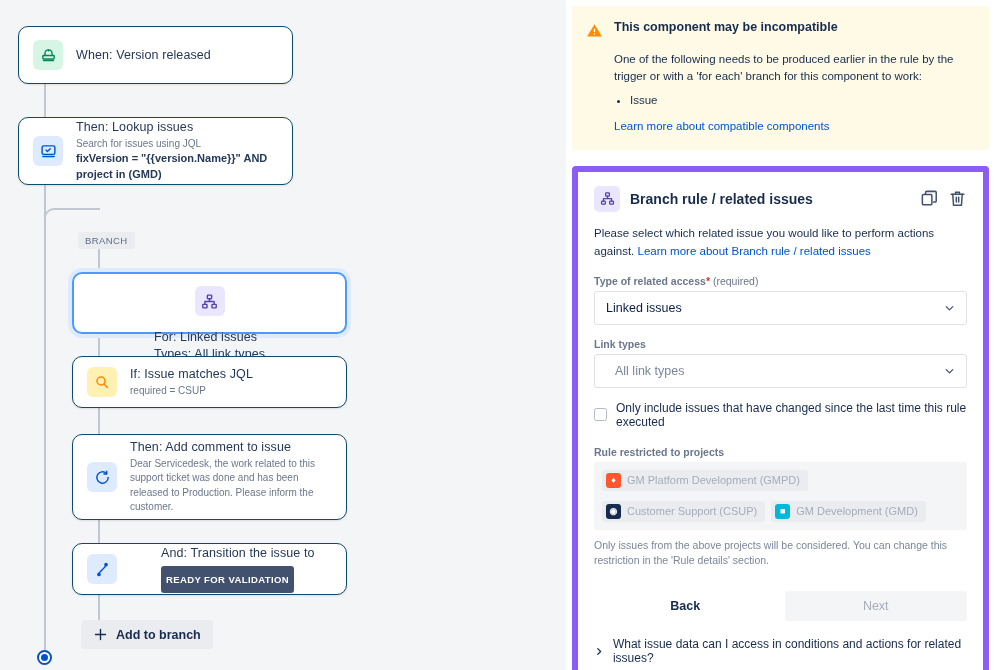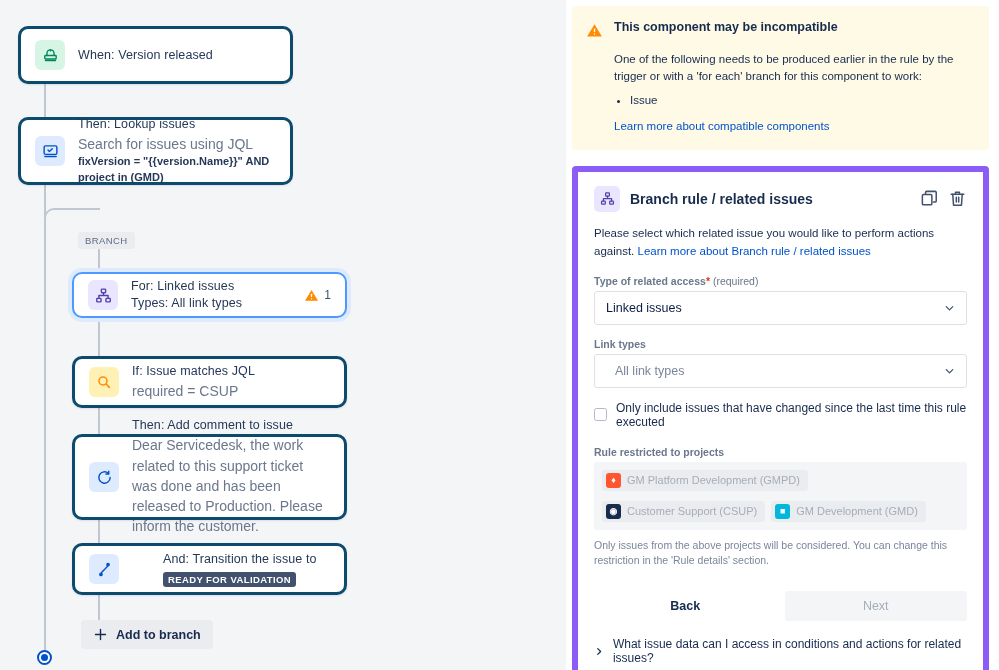--- a/index.html
+++ b/index.html
@@ -25,21 +25,21 @@
   .elbow {
     position: absolute;
     border-left: 2px solid #c1c7d0;
     border-top: 2px solid #c1c7d0;
     border-top-left-radius: 10px;
   }
 
   .node {
     position: absolute;
     background: #ffffff;
-    border: 3px solid #0c4a6e;
+    border: 1px solid #0c4a6e;
     border-radius: 10px;
     box-shadow: 0 1px 2px rgba(9,30,66,.10);
     display: flex;
     align-items: center;
     padding: 12px 14px;
     gap: 13px;
   }
   .node.selected {
     border: 2px solid #4c9aff;
     box-shadow: 0 0 0 4px #deebff;
@@ -54,39 +54,39 @@
   .ico.blue  { background: #deebff; }
   .ico.purple{ background: #eae6ff; }
   .ico.yellow{ background: #fff0b3; }
 
   .node .body { flex: 1 1 auto; min-width: 0; }
   .node .title {
     font-size: 12.5px; color: #253858; line-height: 1.35;
     letter-spacing: .1px;
   }
   .node .sub {
-    font-size: 14px; color: #6b778c; line-height: 1.45; margin-top: 1px;
+    font-size: 10px; color: #6b778c; line-height: 1.45; margin-top: 1px;
   }
   .node .jql {
     font-size: 11px; color: #253858; font-weight: bold; line-height: 1.45;
   }
   .warn-badge { display: flex; align-items: center; gap: 5px; flex: 0 0 auto; }
   .warn-badge .cnt { font-size: 12px; color: #42526e; }
 
   .branch-tag {
     position: absolute;
     background: #ebecf0; color: #5e6c84;
     font-size: 9.5px; letter-spacing: .4px;
     padding: 3px 7px; border-radius: 3px;
   }
   .status-lozenge {
     display: inline-block;
     background: #42526e; color: #ffffff;
     font-size: 9.5px; font-weight: bold; letter-spacing: .4px;
-    padding: 2px 5px; border-radius: 3px;
+    padding: 8px 5px; border-radius: 3px;
     margin-top: 4px;
   }
   .add-branch {
     position: absolute;
     background: #ebecf0; border-radius: 4px;
     display: flex; align-items: center; gap: 8px;
     padding: 7px 12px;
     font-size: 12.5px; color: #172b4d; font-weight: bold;
     cursor: pointer;
   }
@@ -252,21 +252,21 @@
       </span>
       <div class="body">
         <div class="title">Then: Lookup issues</div>
         <div class="sub">Search for issues using JQL</div>
         <div class="jql">fixVersion = "{{version.Name}}" AND project in (GMD)</div>
       </div>
     </div>
 
     <div class="branch-tag" style="left:78px; top:232px;">BRANCH</div>
 
-    <div class="node selected" style="left:72px; top:272px; width:275px; height:46px;">
+    <div class="node selected" style="left:72px; top:272px; width:275px; height:62px;flex-direction:column;">
       <span class="ico purple">
         <svg width="17" height="17" viewBox="0 0 24 24" fill="none" stroke="#5243aa" stroke-width="2" stroke-linecap="round" stroke-linejoin="round">
           <rect x="9" y="3" width="6" height="5" rx="1"></rect>
           <rect x="2.5" y="16" width="6" height="5" rx="1"></rect>
           <rect x="15.5" y="16" width="6" height="5" rx="1"></rect>
           <path d="M12 8v4M5.5 16v-4h13v4"></path>
         </svg>
       </span>
       <div class="body">
         <div class="title">For: Linked issues</div>

